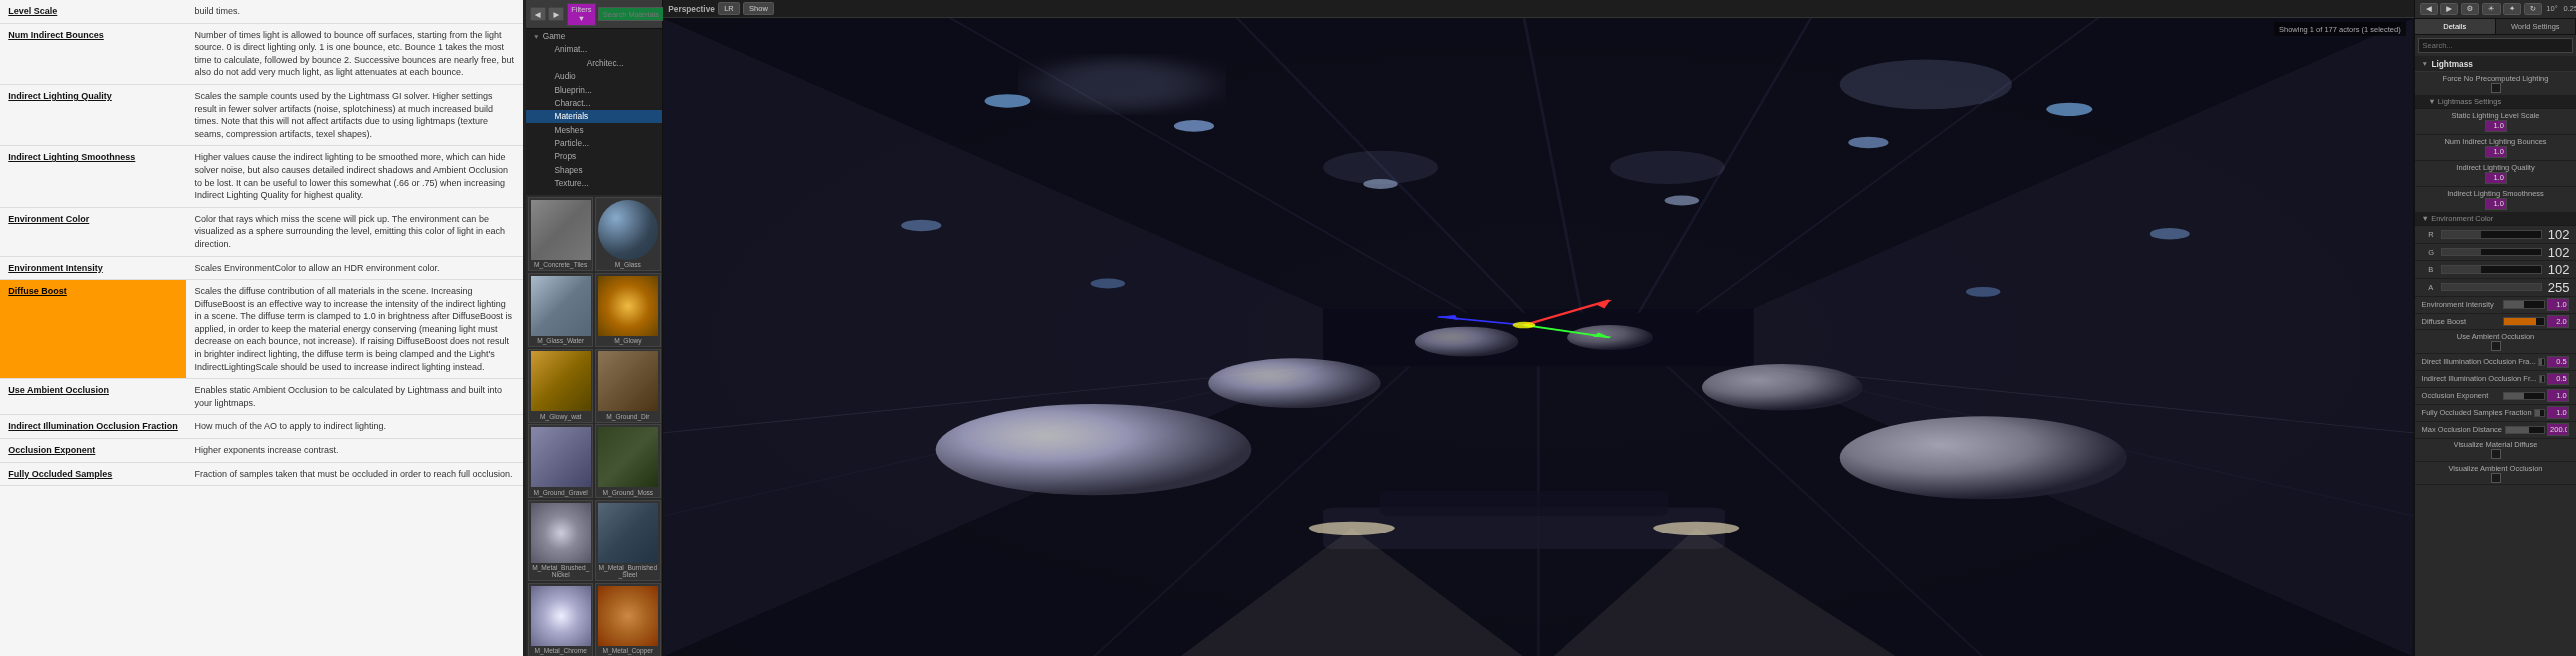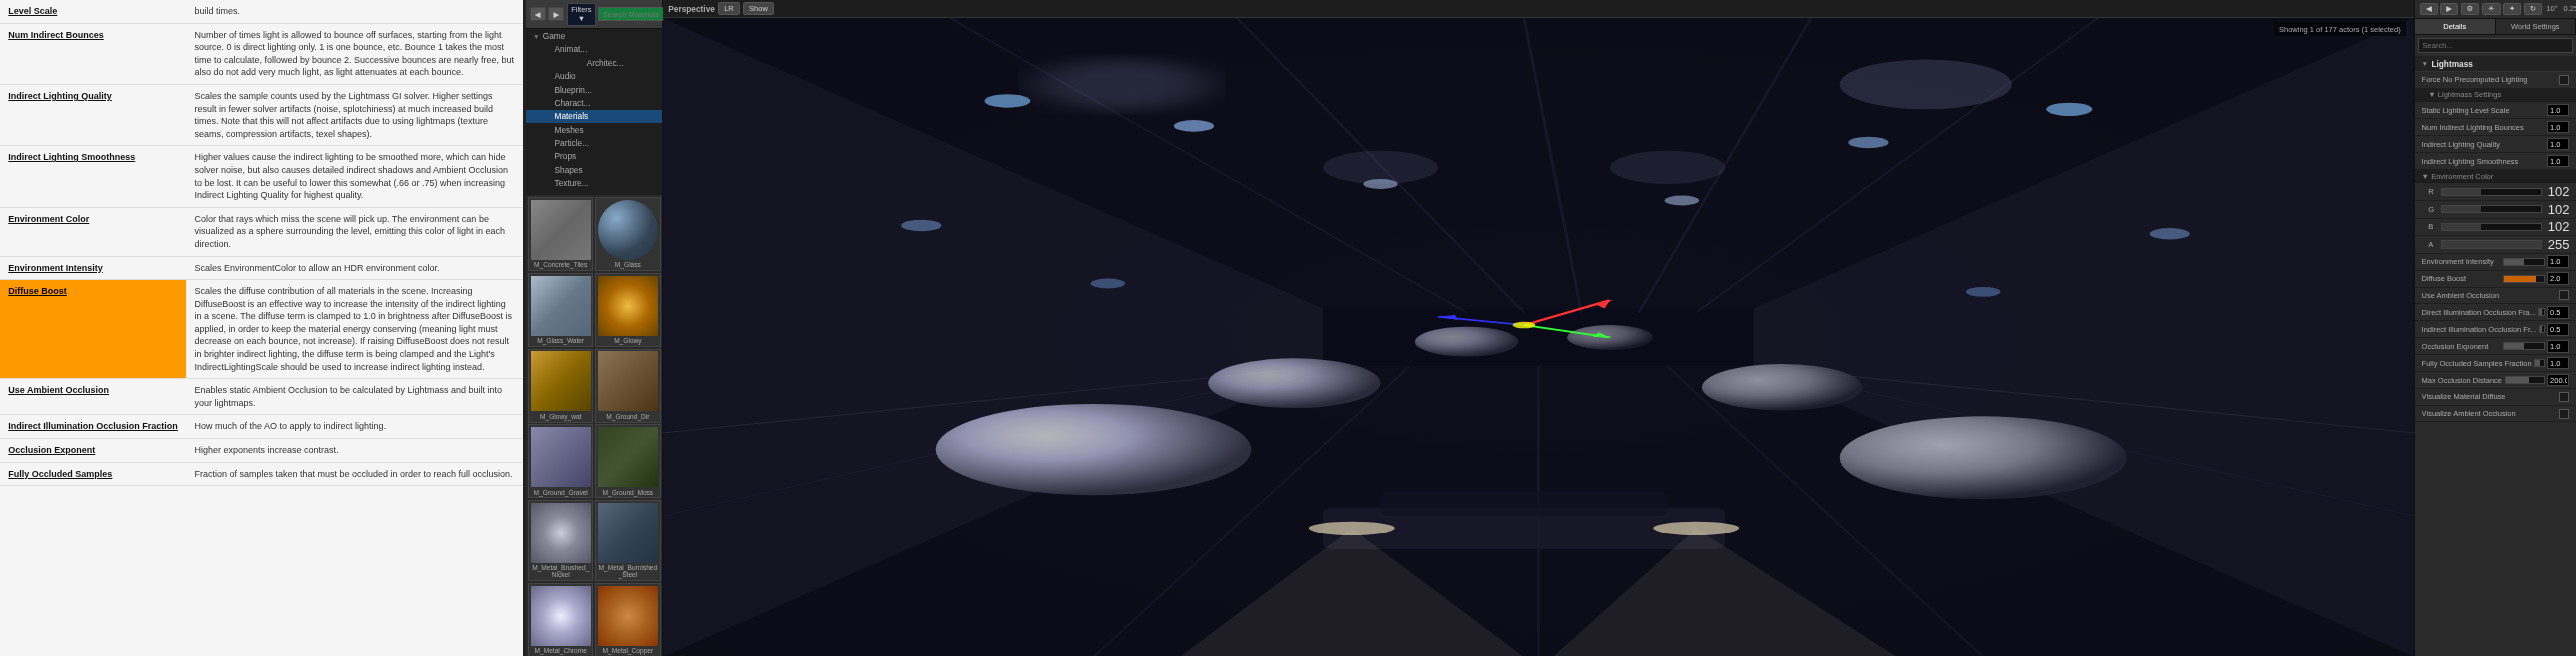--- a/index.html
+++ b/index.html
@@ -92,21 +92,21 @@
       flex: 1;
       background: #15803d;
       border: 0.8px solid #555;
       color: #ccc;
       font-size: 7.5px;
       padding: 1.7px 3.3px;
       outline: none;
     }
 
     .cb-filter {
-      background: #0f172a;
+      background: #a21caf;
       border: 0.8px solid #444;
       color: #ccc;
       font-size: 7.5px;
       padding: 1.7px 3.3px;
       cursor: pointer;
     }
 
     .cb-tree {
       width: 137px;
       background: #1e1e1e;
@@ -295,20 +295,21 @@
     }
 
     .dp-section-header .arrow { font-size: 6.6px; color: #888; }
 
     .dp-row {
       display: flex;
       align-items: center;
       padding: 1.7px 6.6px;
       border-bottom: 0.8px solid #1e1e1e;
       min-height: 16.6px;
+      flex-direction: column;
     }
 
     .dp-label {
       flex: 1;
       font-size: 7.5px;
       color: #aaa;
       white-space: nowrap;
       overflow: hidden;
       text-overflow: ellipsis;
     }
@@ -391,25 +392,26 @@
       height: 100%;
       background: #555;
     }
 
     .dp-slider-fill.orange {
       background: #c86400;
     }
 
     .dp-val-input {
       width: 22px;
-      background: #000000;
+      background: #701a75;
       border: 0.8px solid #444;
       color: #ddd;
       font-size: 7.5px;
       padding: 0.8px 1.7px;
+      text-align: right;
     }
 
     
     .mat-concrete { background: linear-gradient(135deg, #888 0%, #666 50%, #777 100%); }
     .mat-glass { background: radial-gradient(circle at 30% 30%, #88aacc 0%, #334455 60%, #223344 100%); border-radius: 50%; }
     .mat-glass-water { background: linear-gradient(135deg, #aabbcc 0%, #667788 50%, #556677 100%); }
     .mat-glowy { background: radial-gradient(circle, #eebb44 0%, #aa6600 50%, #664400 100%); }
     .mat-glowy-wat { background: linear-gradient(135deg, #cc9933 0%, #886600 50%, #554400 100%); }
     .mat-ground-dir { background: linear-gradient(135deg, #8b7355 0%, #6b5335 50%, #4b3315 100%); }
     .mat-ground-grav { background: linear-gradient(135deg, #8888aa 0%, #666688 50%, #444466 100%); }

